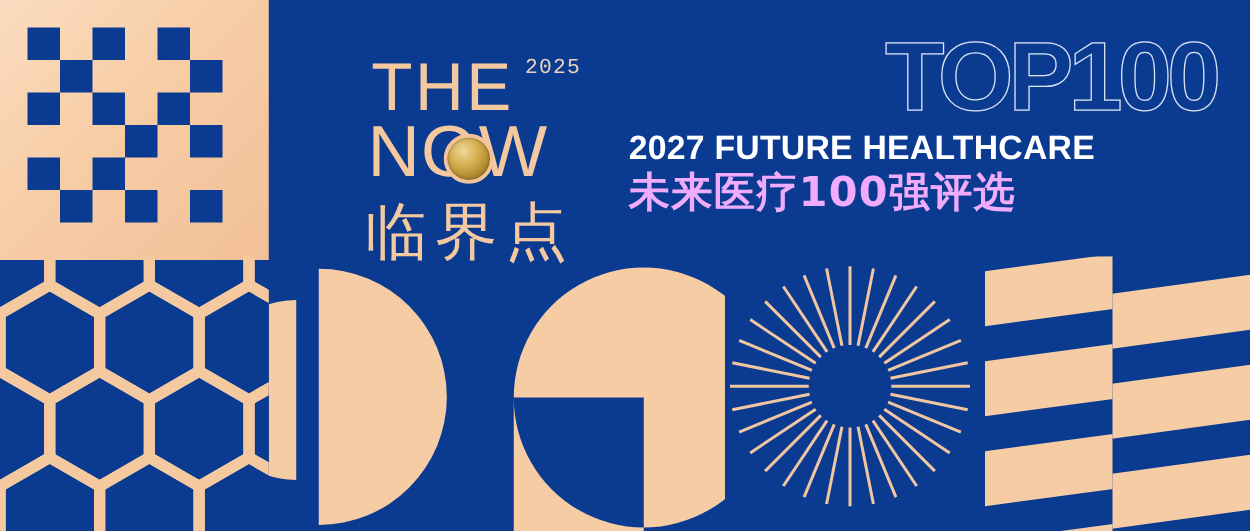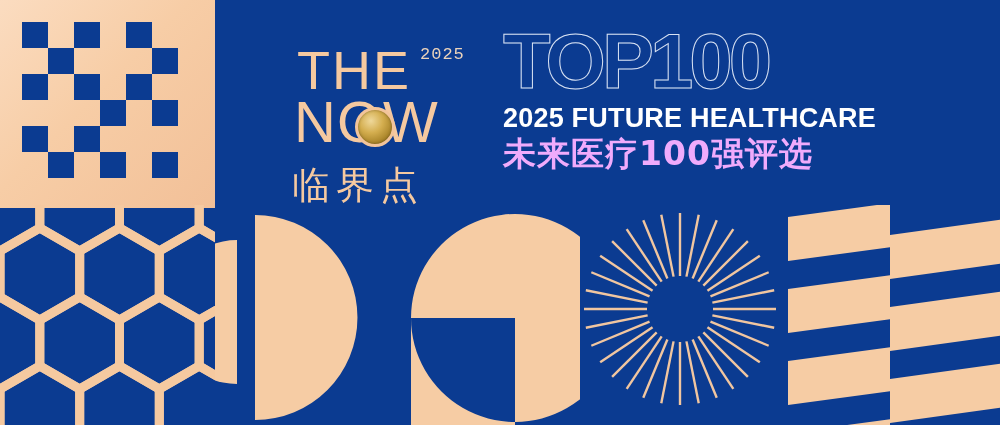--- a/index.html
+++ b/index.html
@@ -49,35 +49,36 @@
   }
   .logo-orb{
     position:absolute;left:63px;top:72px;width:34px;height:34px;
     border-radius:50%;
     border:3px solid #F2C49B;
     background:radial-gradient(circle at 38% 32%, #EFD89A 0%, #D4AE4F 38%, #A98429 72%, #7E5F17 100%);
     box-shadow:0 0 3px rgba(0,0,0,.35) inset;
   }
   .logo-cn{
     position:absolute;left:0px;top:122px;
-    font-size:38px;line-height:56px;letter-spacing:6px;
+    font-size:50px;line-height:56px;letter-spacing:6px;
     color:#F5C9A0;font-weight:300;
     font-family:"DejaVu Sans", sans-serif;
   }
 
   
   .headline{
     position:absolute;left:503px;top:22px;width:470px;
   }
   .top100{
     font-size:78px;line-height:78px;font-weight:700;letter-spacing:-4px;
     color:transparent;
     -webkit-text-stroke:1px #D8E2F3;
     text-stroke:1px #D8E2F3;
     font-family:"Liberation Sans", sans-serif;
+    text-align:right;
   }
   .sub-en{
     margin-top:4px;
     font-size:27px;line-height:29px;font-weight:700;letter-spacing:.2px;
     color:#FFFFFF;
     font-family:"Liberation Sans", sans-serif;
   }
   .sub-cn{
     margin-top:3px;
     font-size:33px;line-height:36px;font-weight:700;letter-spacing:1px;
@@ -142,21 +143,21 @@
   <div class="logo-wrap">
     <div class="logo-the">THE</div>
     <div class="logo-year">2025</div>
     <div class="logo-now">NOW</div>
     <div class="logo-orb"></div>
     <div class="logo-cn">临界点</div>
   </div>
 
   <div class="headline">
     <div class="top100">TOP100</div>
-    <div class="sub-en">2025 FUTURE HEALTHCARE</div>
+    <div class="sub-en">2027 FUTURE HEALTHCARE</div>
     <div class="sub-cn">未来医疗100强评选</div>
   </div>
 
   <div class="bottom-band">
 
     <div class="hex-panel">
       <svg width="215" height="220" viewBox="0 0 215 220" aria-hidden="true">
         <g id="hexgroup" stroke="#F5C9A0" stroke-width="9" stroke-linecap="butt" fill="none">
             <polygon points="-39.8,-115.0 0.0,-92.0 0.0,-46.0 -39.8,-23.0 -79.7,-46.0 -79.7,-92.0"></polygon>
             <polygon points="39.8,-115.0 79.7,-92.0 79.7,-46.0 39.8,-23.0 -0.0,-46.0 0.0,-92.0"></polygon>

